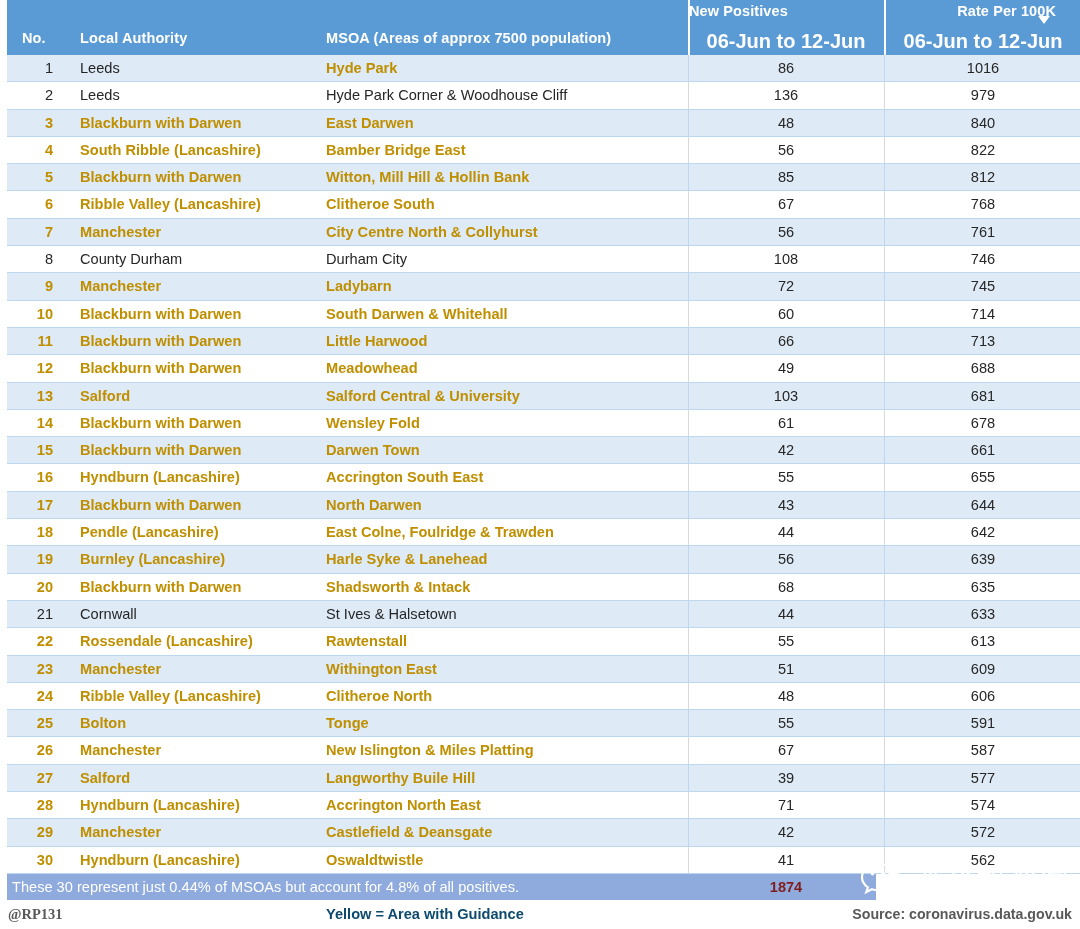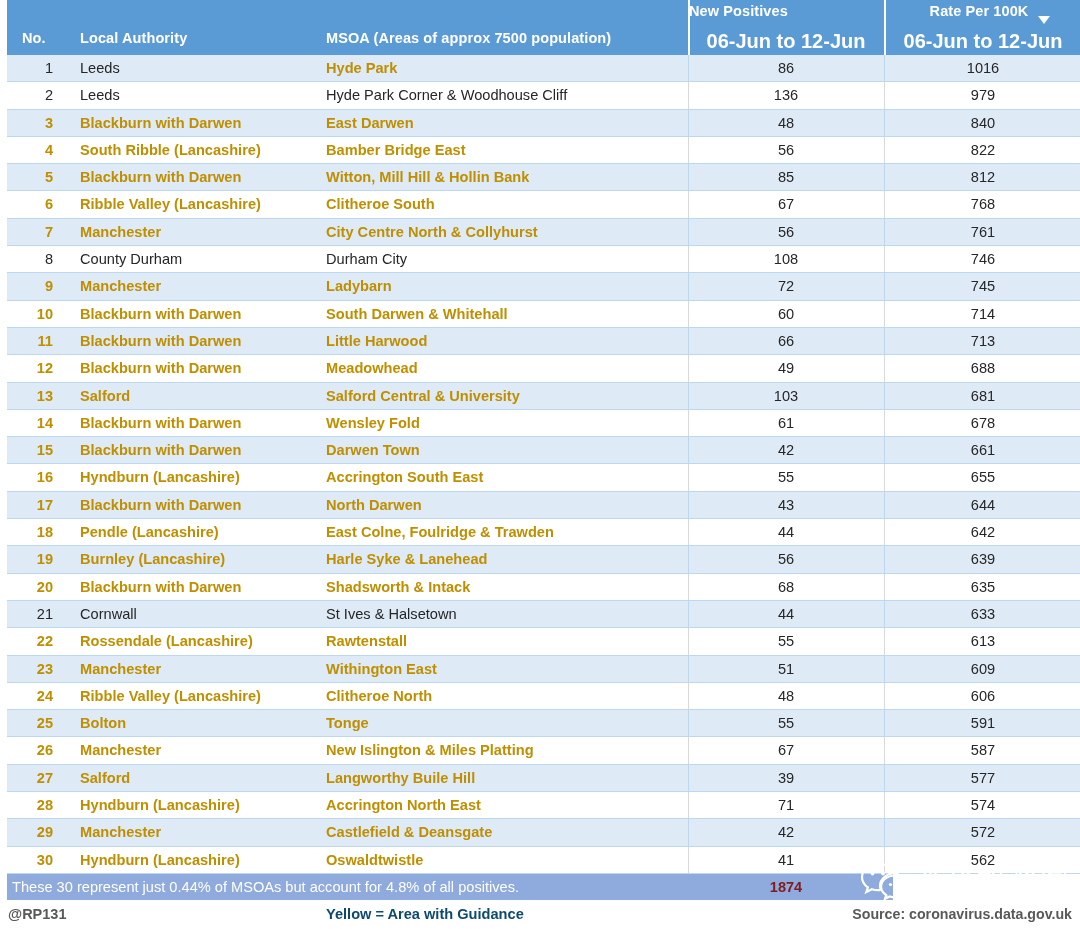--- a/index.html
+++ b/index.html
@@ -58,39 +58,38 @@
   .vline.b{left:884px;}
   .row.odd .vline{background:#BDD7EE;}
   .leftwhite{
     position:absolute;left:0;top:0;width:7px;height:27.3px;background:#ffffff;
   }
 
   
   .summary{
     position:absolute;left:0;top:874px;width:876px;height:26px;
     background:#8FAADC;
-    padding-left:17px;
   }
   .summary .leftgap{position:absolute;left:0;top:0;width:7px;height:26px;background:#ffffff;}
   .summary .stext{
     position:absolute;left:12px;top:0;height:26px;line-height:26px;
     color:#ffffff;font-size:14.6px;white-space:nowrap;
   }
   .summary .stotal{
     position:absolute;left:689px;width:194px;top:0;height:26px;line-height:26px;
     color:#7f1d1d;font-size:14.6px;font-weight:bold;text-align:center;
   }
 
   
   .footer{
     position:absolute;left:0;top:900px;width:1080px;height:29px;background:#ffffff;
   }
   .footer .handle{
     position:absolute;left:8px;top:0;height:29px;line-height:29px;
-    color:#595959;font-size:14.5px;font-weight:bold;
+    color:#595959;font-size:14.5px;font-weight:bold;font-family:Liberation Serif, serif;
   }
   .footer .legend{
     position:absolute;left:326px;top:0;height:29px;line-height:29px;
     color:#0c4a6e;font-size:14.6px;font-weight:bold;
   }
   .footer .source{
     position:absolute;right:8px;top:0;height:29px;line-height:29px;
     color:#595959;font-size:14.2px;font-weight:bold;
   }
 
@@ -119,21 +118,21 @@
 
     <div class="hcell" style="left:22px;top:30px;">No.</div>
 
     <div class="hcell" style="left:80px;top:30px;">Local Authority</div>
 
     <div class="hcell" style="left:326px;top:30px;">MSOA (Areas of approx 7500 population)</div>
 
     <div class="hcell" style="left:689px;top:3px;width:194px;text-align:left;">New Positives</div>
     <div class="h-line2" style="left:689px;top:30px;width:194px;text-align:center;">06-Jun to 12-Jun</div>
 
-    <div class="hcell" style="left:886px;top:3px;width:170px;text-align:center;margin-left:8px;">Rate Per 100K</div>
+    <div class="hcell" style="left:886px;top:3px;width:170px;text-align:right;">Rate Per 100K</div>
     <span style="position:absolute;left:1037px;top:11px;">
       <svg width="14" height="10" viewBox="0 0 14 10">
           <polygon points="1,1 13,1 7,9" fill="#ffffff"></polygon>
         </svg>
     </span>
     <div class="h-line2" style="left:886px;top:30px;width:194px;text-align:center;">06-Jun to 12-Jun</div>
   </div>
 
   <div class="rows" id="rows-container">
       <div class="row odd">

